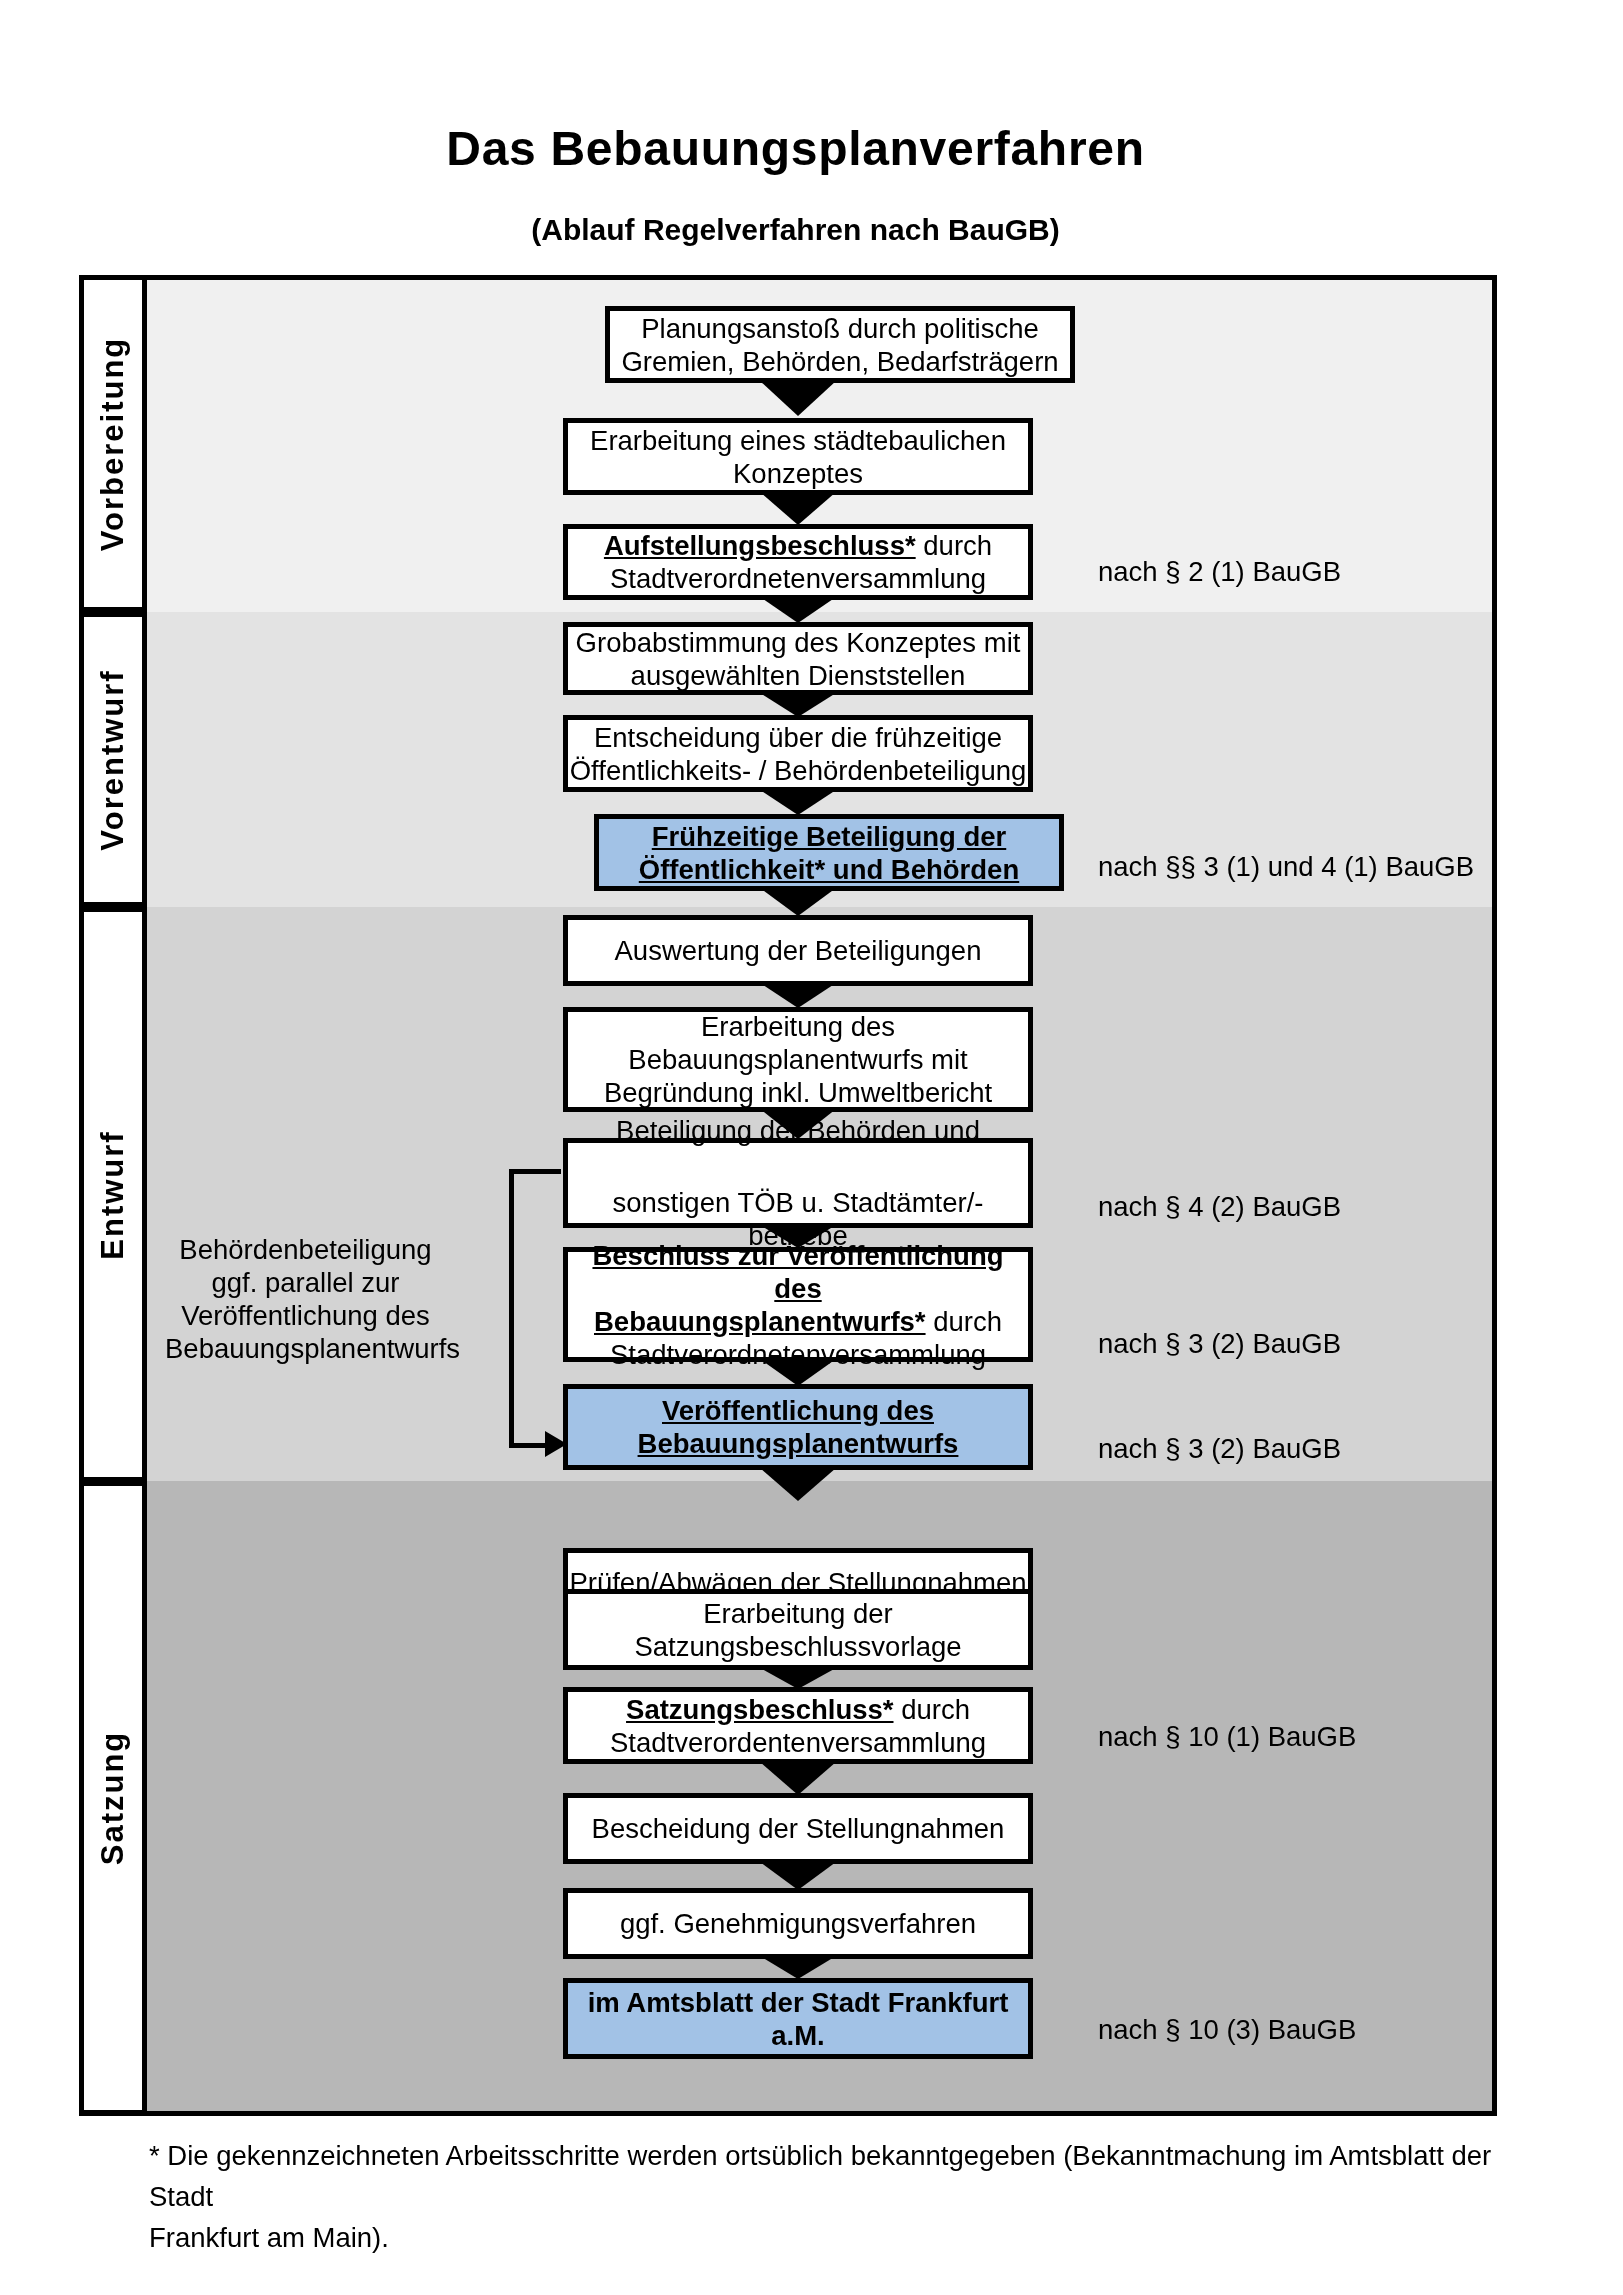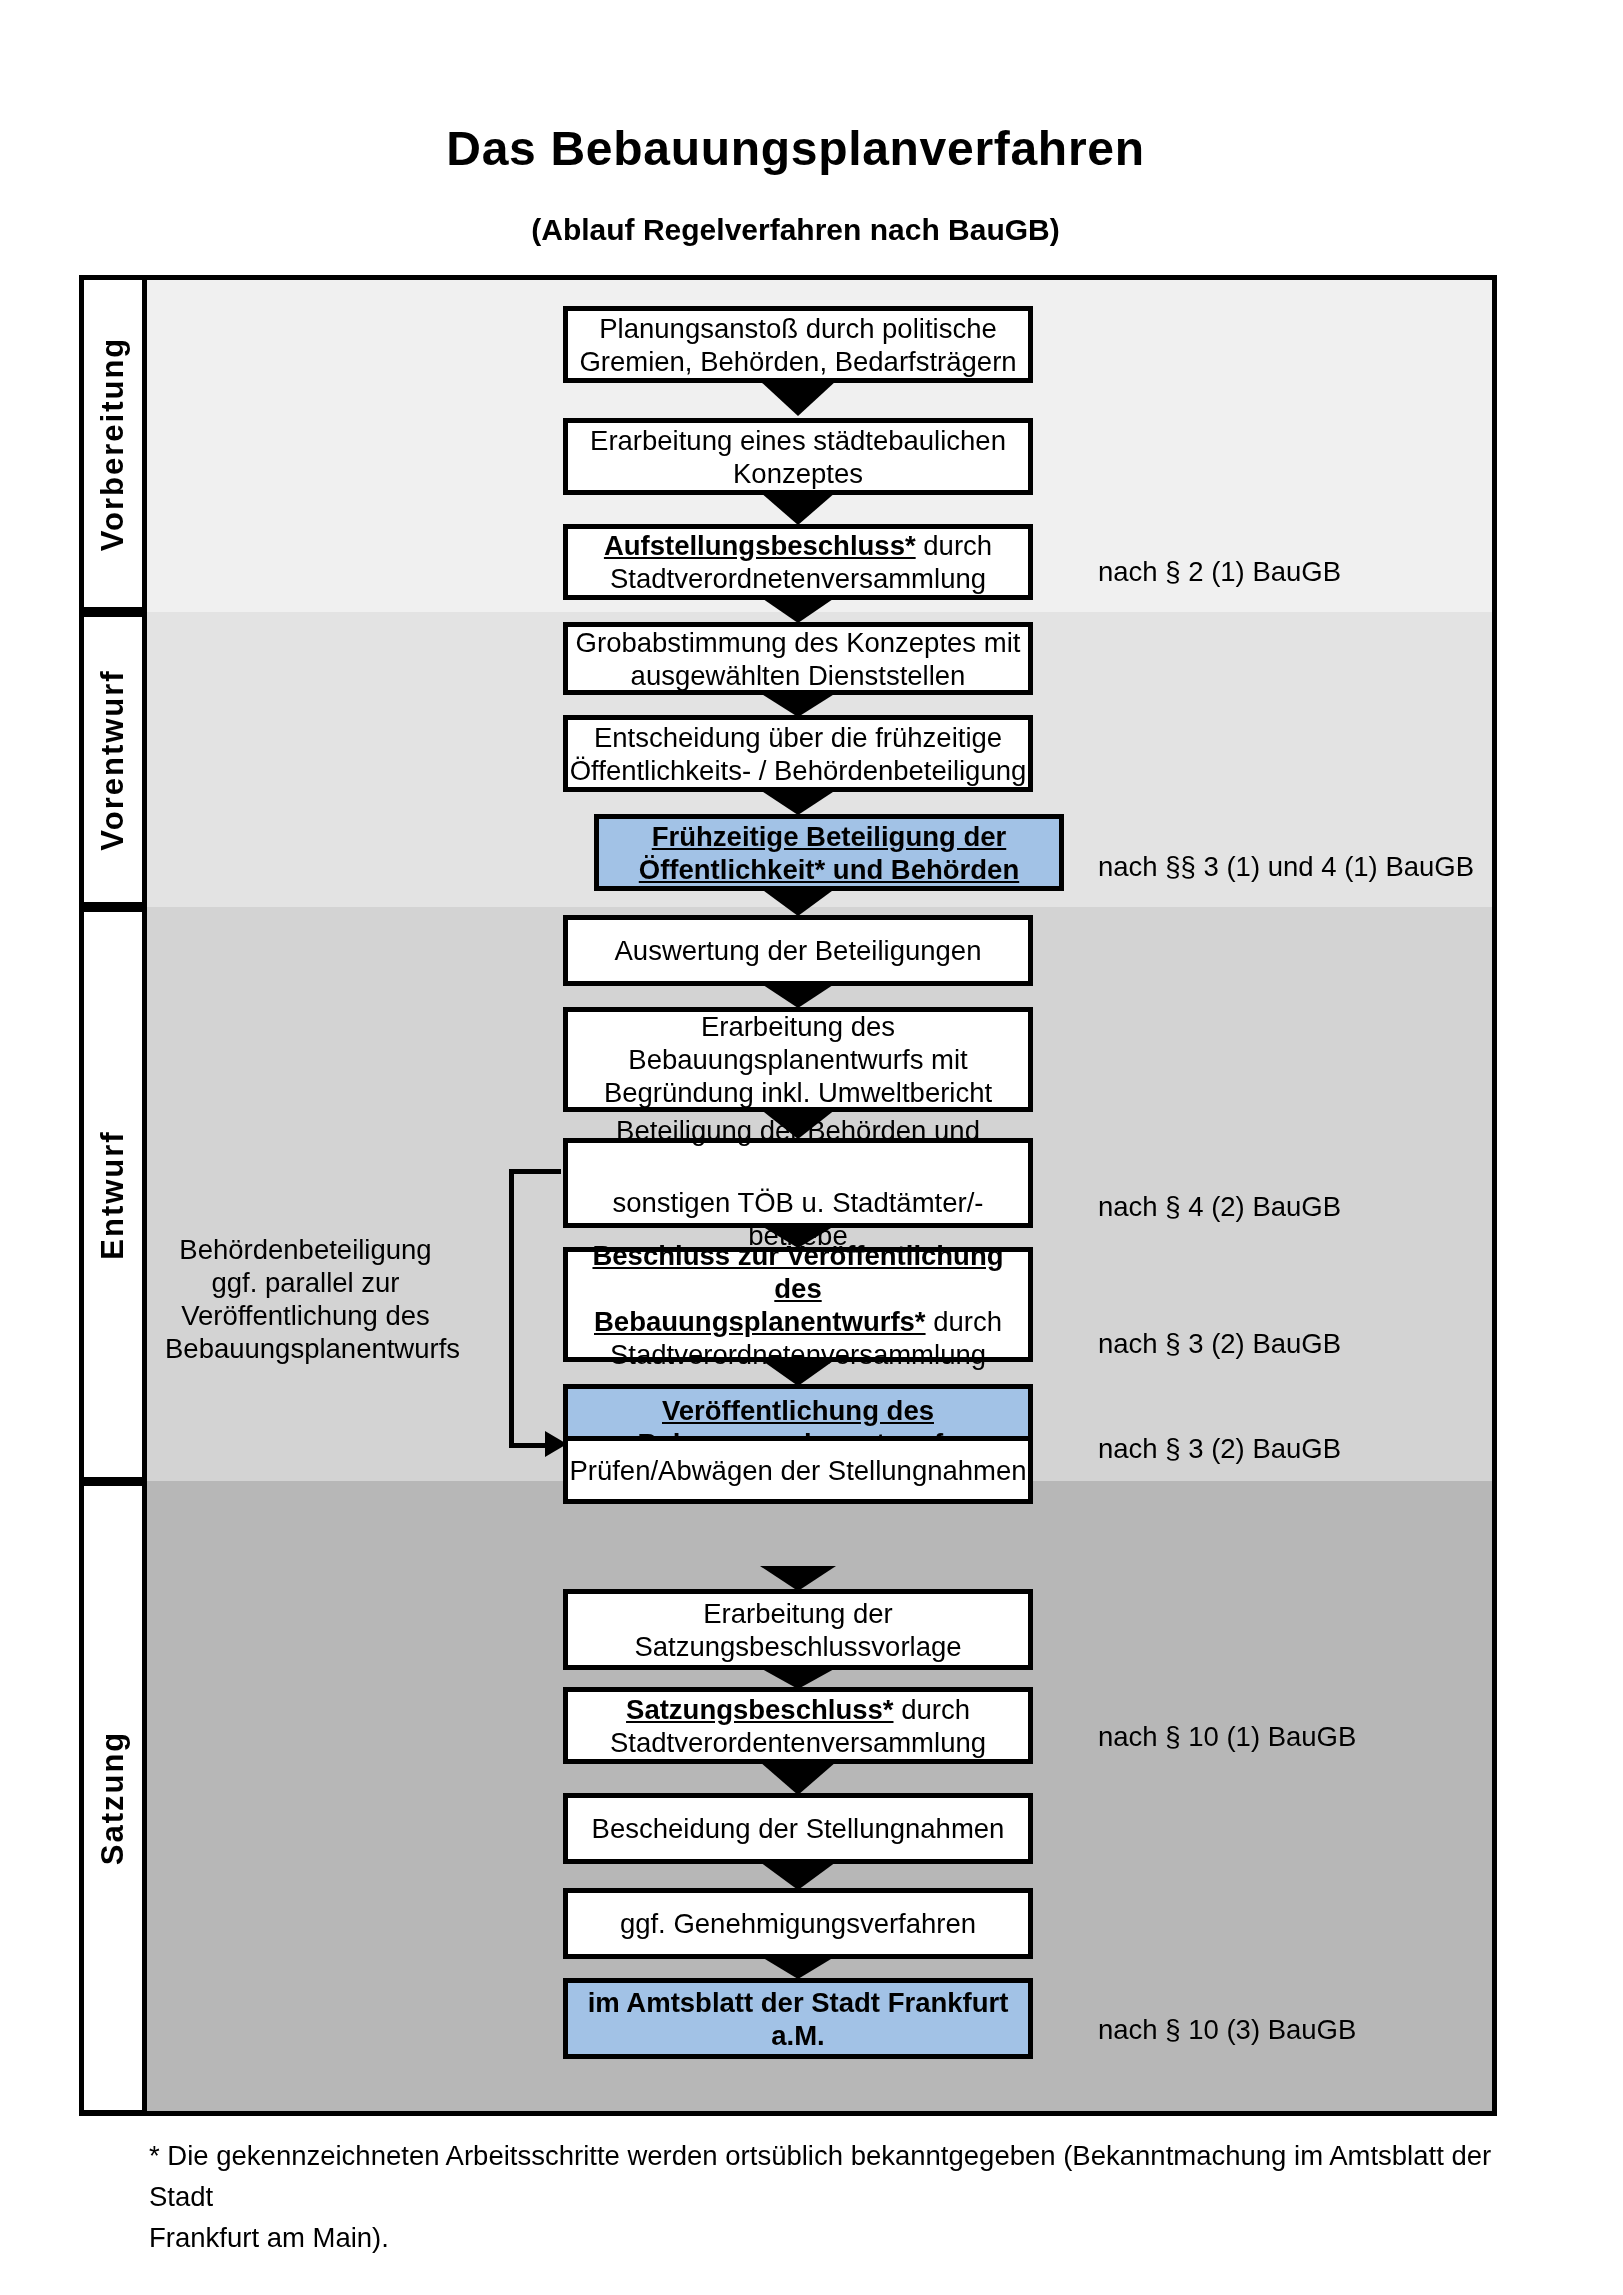--- a/index.html
+++ b/index.html
@@ -90,21 +90,21 @@
 <div class="abs side-cell side-cell-2">
   <span class="side-label">Vorentwurf</span>
 </div>
 <div class="abs side-cell side-cell-3">
   <span class="side-label">Entwurf</span>
 </div>
 <div class="abs side-cell side-cell-4">
   <span class="side-label">Satzung</span>
 </div>
 
-<div class="abs step" style="top:306px;height:77px;">
+<div class="abs step" style="top:306px;height:77px;margin-left:42px;">
   <div class="ln"><span class="b"></span><span>Planungsanstoß durch politische</span></div>
   <div class="ln"><span class="b"></span><span>Gremien, Behörden, Bedarfsträgern</span></div>
 </div>
 <div class="abs step" style="top:418px;height:77px;">
   <div class="ln"><span class="b"></span><span>Erarbeitung eines städtebaulichen</span></div>
   <div class="ln"><span class="b"></span><span>Konzeptes</span></div>
 </div>
 <div class="abs step" style="top:524px;height:76px;">
   <div class="ln"><span class="b">Aufstellungsbeschluss*</span><span> durch</span></div>
   <div class="ln"><span class="b"></span><span>Stadtverordnetenversammlung</span></div>
@@ -135,21 +135,21 @@
 </div>
 <div class="abs step" style="top:1247px;height:115px;">
   <div class="ln"><span class="b">Beschluss zur Veröffentlichung des</span><span></span></div>
   <div class="ln"><span class="b">Bebauungsplanentwurfs*</span><span> durch</span></div>
   <div class="ln"><span class="b"></span><span>Stadtverordnetenversammlung</span></div>
 </div>
 <div class="abs step hl" style="top:1384px;height:86px;">
   <div class="ln"><span class="b">Veröffentlichung des</span><span></span></div>
   <div class="ln"><span class="b">Bebauungsplanentwurfs</span><span></span></div>
 </div>
-<div class="abs step" style="top:1436px;height:68px;">
+<div class="abs step" style="top:1548px;height:68px;">
   <div class="ln"><span class="b"></span><span>Prüfen/Abwägen der Stellungnahmen</span></div>
 </div>
 <div class="abs step" style="top:1589px;height:81px;">
   <div class="ln"><span class="b"></span><span>Erarbeitung der</span></div>
   <div class="ln"><span class="b"></span><span>Satzungsbeschlussvorlage</span></div>
 </div>
 <div class="abs step" style="top:1687px;height:77px;">
   <div class="ln"><span class="b">Satzungsbeschluss*</span><span> durch</span></div>
   <div class="ln"><span class="b"></span><span>Stadtverordentenversammlung</span></div>
 </div>

